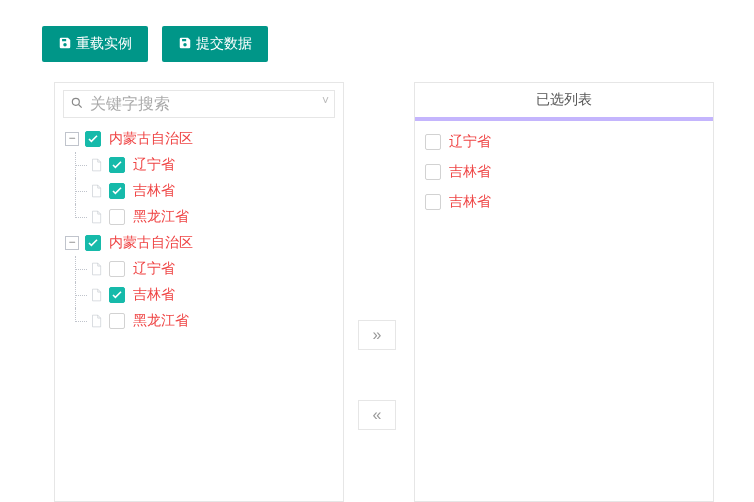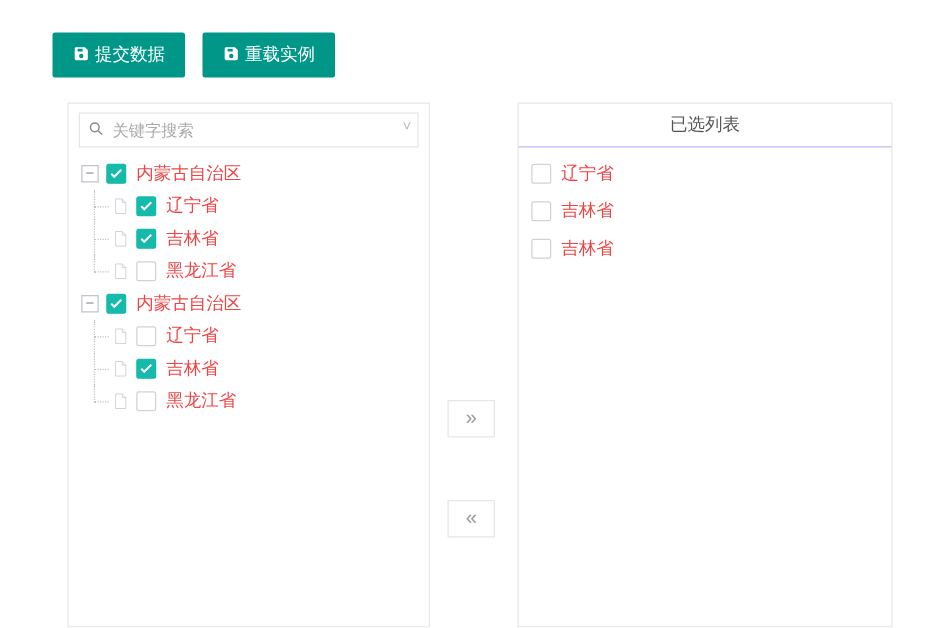--- a/index.html
+++ b/index.html
@@ -45,21 +45,21 @@
 
   .search-wrap {
     position: relative;
     margin: 7px 8px 4px 8px;
   }
   .search-input {
     width: 100%;
     height: 28px;
     border: 1px solid #e6e6e6;
     padding: 0 24px 0 26px;
-    font-size: 13px;
+    font-size: 16px;
     color: #888;
   }
   .search-input::placeholder { color: #aaa; }
   .search-icon-pos {
     position: absolute;
     left: 7px; top: 6px;
     width: 14px; height: 14px;
   }
   .search-caret {
     position: absolute;
@@ -132,21 +132,21 @@
     left: 14px;
     top: 0;
     height: 26px;
     border-left: 1px dotted #c0c4cc;
   }
   .branch-v.last { height: 14px; }
 
   .panel-right-header {
     text-align: center;
     padding: 8px 0;
-    border-bottom: 1px solid #c4b5fd;
+    border-bottom: 4px solid #c4b5fd;
     color: #555;
     font-size: 14px;
   }
   .sel-list { padding: 6px 10px; }
   .sel-item {
     display: flex;
     align-items: center;
     height: 30px;
   }
 
@@ -170,29 +170,29 @@
 </head>
 <body>
 
 <div class="toolbar">
   <button class="btn">
     <span>
       <svg viewBox="0 0 24 24">
           <path d="M17 3H5a2 2 0 0 0-2 2v14a2 2 0 0 0 2 2h14a2 2 0 0 0 2-2V7l-4-4zM7 5h7v4H7V5zm5 13a3 3 0 1 1 0-6 3 3 0 0 1 0 6z"></path>
         </svg>
     </span>
-    <span>提交数据</span>
+    <span>重载实例</span>
   </button>
   <button class="btn">
     <span>
       <svg viewBox="0 0 24 24">
           <path d="M17 3H5a2 2 0 0 0-2 2v14a2 2 0 0 0 2 2h14a2 2 0 0 0 2-2V7l-4-4zM7 5h7v4H7V5zm5 13a3 3 0 1 1 0-6 3 3 0 0 1 0 6z"></path>
         </svg>
     </span>
-    <span>重载实例</span>
+    <span>提交数据</span>
   </button>
 </div>
 
 <div class="panel panel-left">
   <div class="search-wrap">
     <span class="search-icon-pos">
       <svg viewBox="0 0 24 24" width="14" height="14" fill="none" stroke="#888" stroke-width="2">
           <circle cx="10" cy="10" r="6"></circle>
           <line x1="20" y1="20" x2="15" y2="15"></line>
         </svg>

